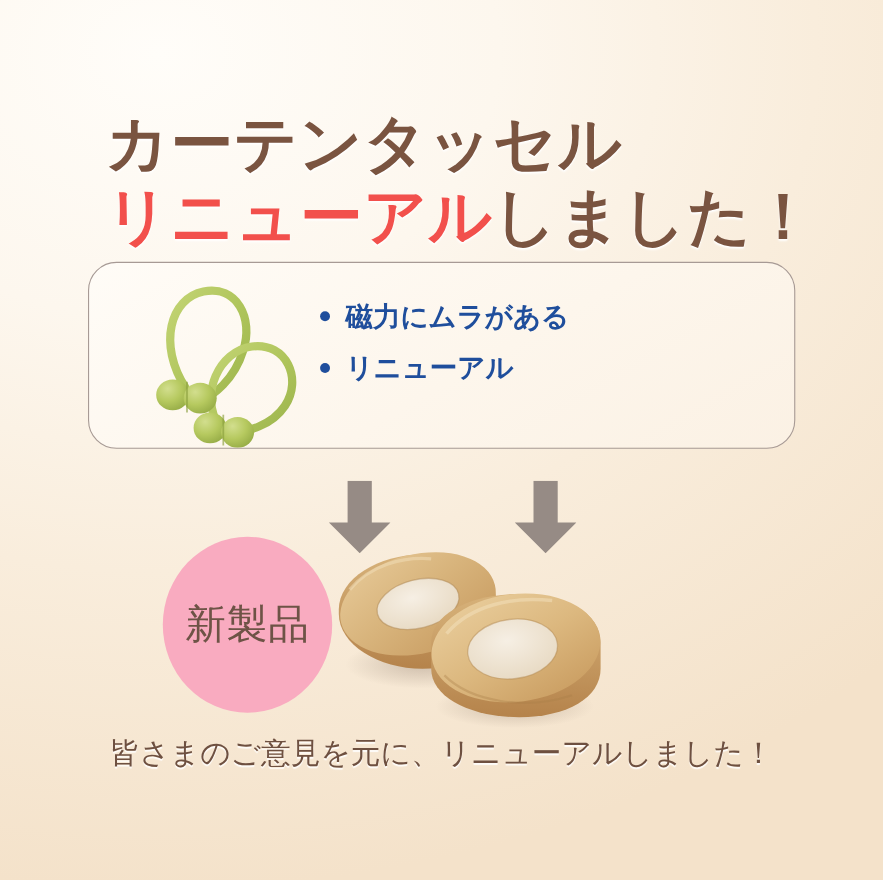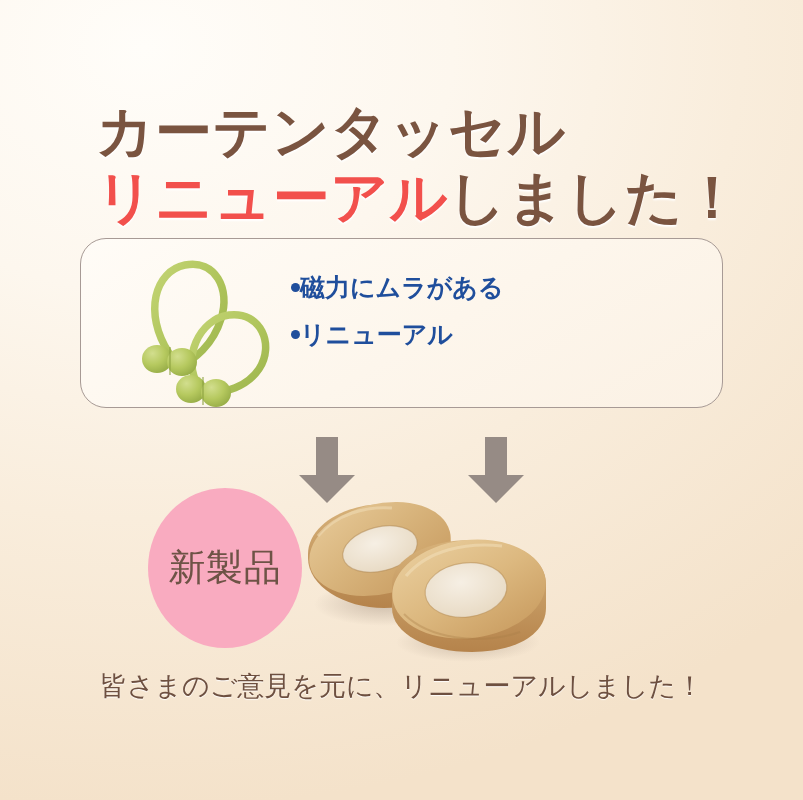--- a/index.html
+++ b/index.html
@@ -66,20 +66,21 @@
     position: absolute;
     left: 210px;
     top: 36px;
     margin: 0;
     padding: 0;
     list-style: none;
   }
   .bullets li {
     display: flex;
     align-items: center;
+    gap: 14px;
     font-size: 25px;
     font-weight: 700;
     color: #1f4e9c;
     line-height: 1;
     margin-bottom: 22px;
     white-space: nowrap;
   }
   .bullet-dot {
     width: 9px;
     height: 9px;

